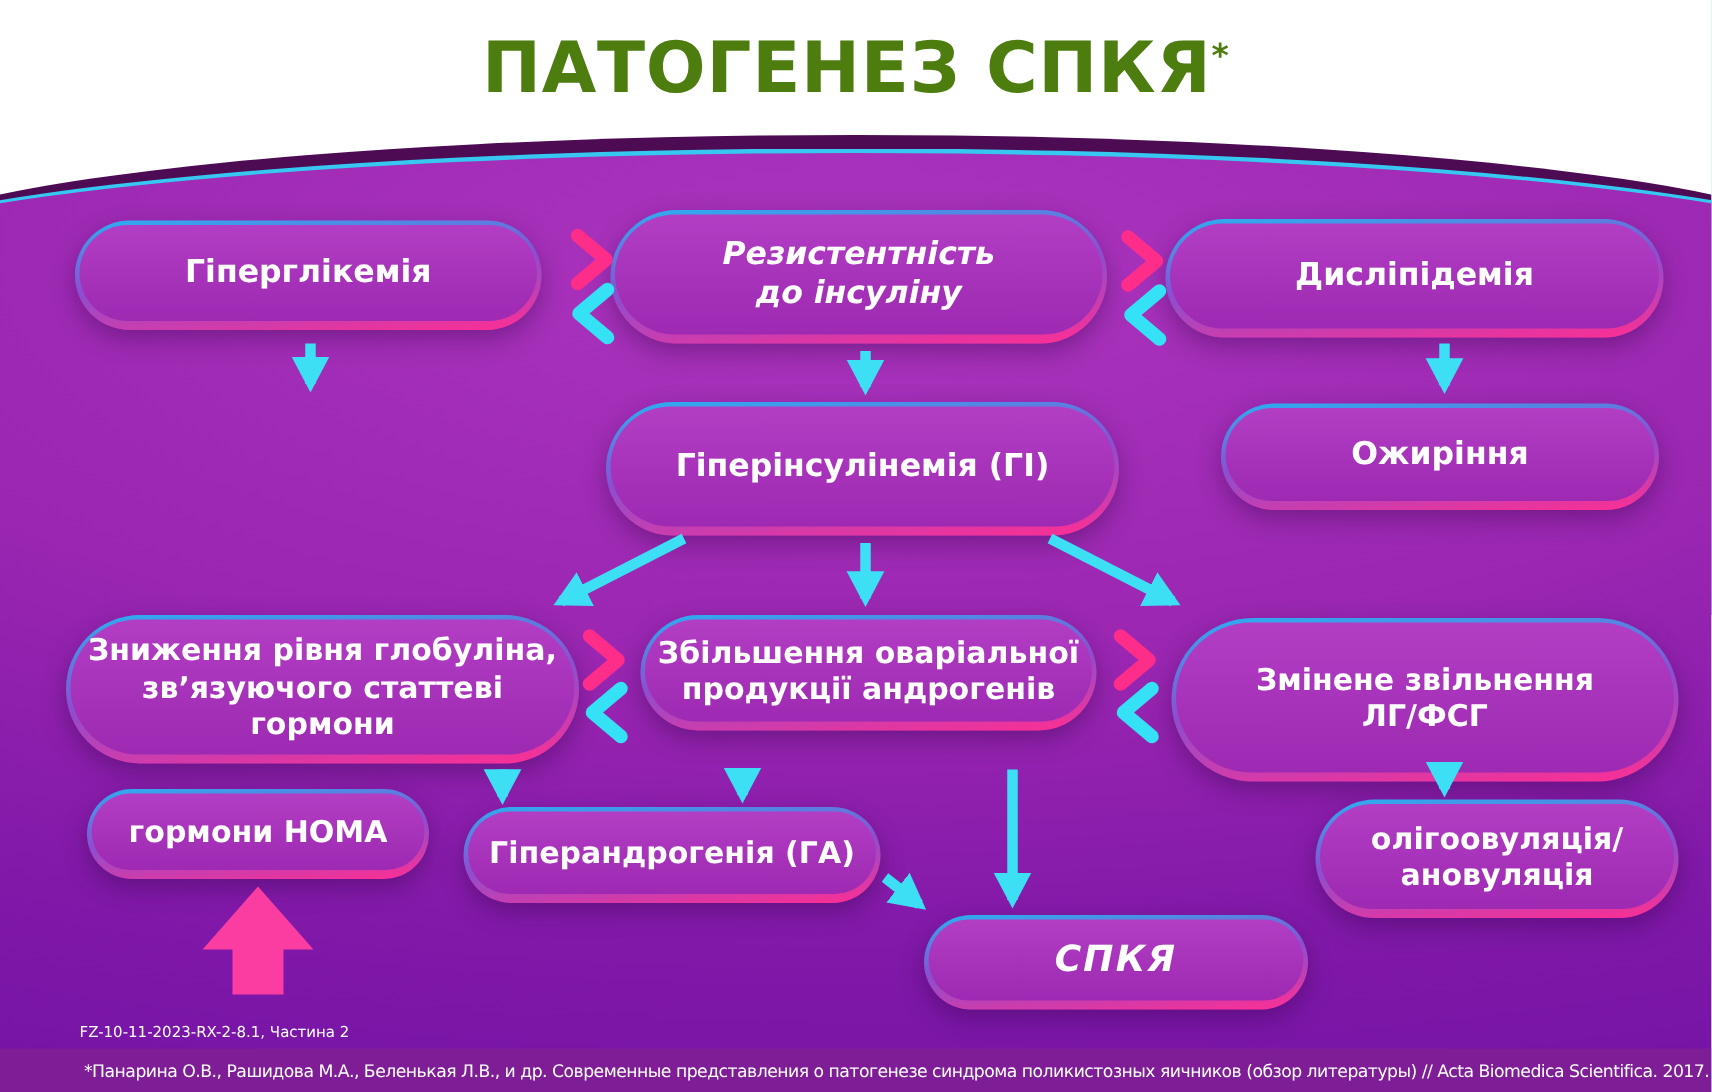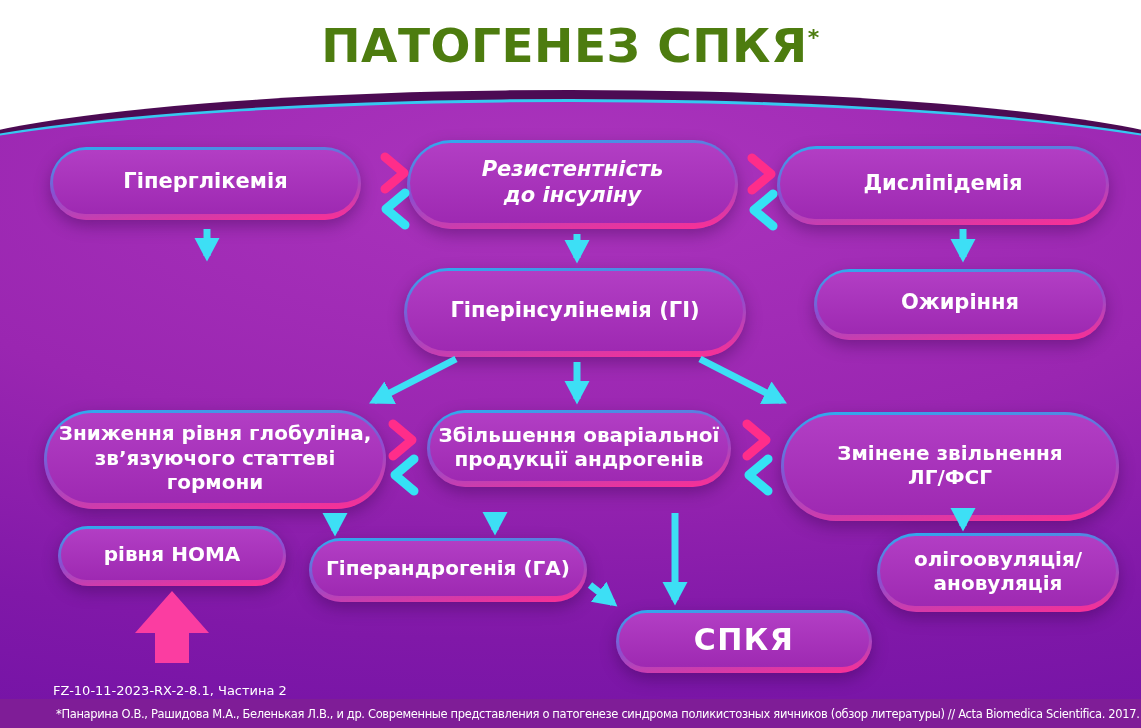--- a/index.html
+++ b/index.html
@@ -18,25 +18,25 @@
 
   .box{position:absolute;box-sizing:border-box;border-radius:999px;padding:3px 3px 6px 3px;
     background:linear-gradient(175deg,#2ab0f0 0%,#8a4fd0 48%,#ff2e92 100%);
     box-shadow:0 6px 16px rgba(40,0,60,.35);}
   .box-inner{width:100%;height:100%;border-radius:999px;box-sizing:border-box;
     background:linear-gradient(180deg,#b23ec4 0%,#9e29b2 100%);
     display:flex;align-items:center;justify-content:center;text-align:center;
     color:#ffffff;font-weight:bold;white-space:pre-line;line-height:1.22;padding:0 8px;}
   .t21{font-size:21px;}
   .t20{font-size:20px;}
-  .t27{font-size:30px;letter-spacing:1.5px;}
+  .t27{font-size:24px;letter-spacing:1.5px;font-style:italic;}
 
   .overlay{position:absolute;top:0;left:0;width:1141px;height:728px;pointer-events:none;}
 
-  .fz-code{position:absolute;left:53px;top:683px;color:#ffffff;font-size:13px;}
+  .fz-code{position:absolute;left:53px;top:683px;color:#ffffff;font-size:10px;}
   .ref-bar{position:absolute;left:0;top:699px;width:1141px;height:29px;background:#7f1d97;
     display:flex;align-items:center;}
   .ref-bar span{color:#ffffff;font-size:11.5px;letter-spacing:-.35px;white-space:nowrap;
     overflow:hidden;padding-left:56px;}
 </style>
 </head>
 <body>
 
 <div class="screen">
 
@@ -70,21 +70,21 @@
   <div class="box" style="left:427px;top:410px;width:304px;height:77px;">
     <div class="box-inner t20">Збільшення оваріальної
 продукції андрогенів</div>
   </div>
   <div class="box" style="left:781px;top:412px;width:338px;height:109px;">
     <div class="box-inner t20">Змінене звільнення
 ЛГ/ФСГ</div>
   </div>
 
   <div class="box" style="left:58px;top:526px;width:228px;height:60px;">
-    <div class="box-inner t20">рівня HOMA</div>
+    <div class="box-inner t20">гормони HOMA</div>
   </div>
   <div class="box" style="left:309px;top:538px;width:278px;height:64px;">
     <div class="box-inner t20">Гіперандрогенія (ГА)</div>
   </div>
   <div class="box" style="left:877px;top:533px;width:242px;height:79px;">
     <div class="box-inner t20">олігоовуляція/
 ановуляція</div>
   </div>
 
   <div class="box" style="left:616px;top:610px;width:256px;height:63px;">

